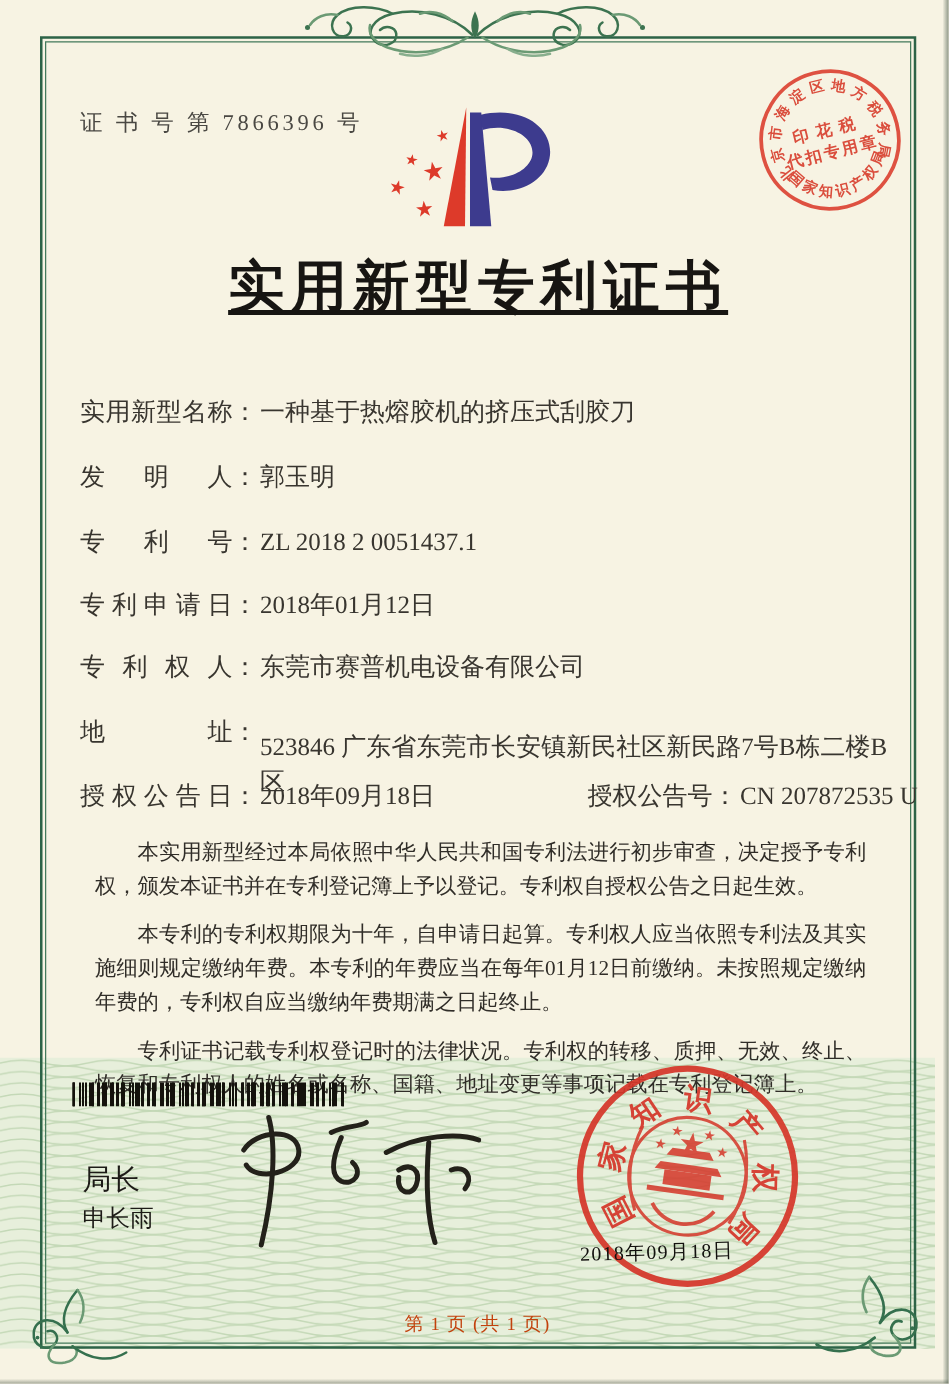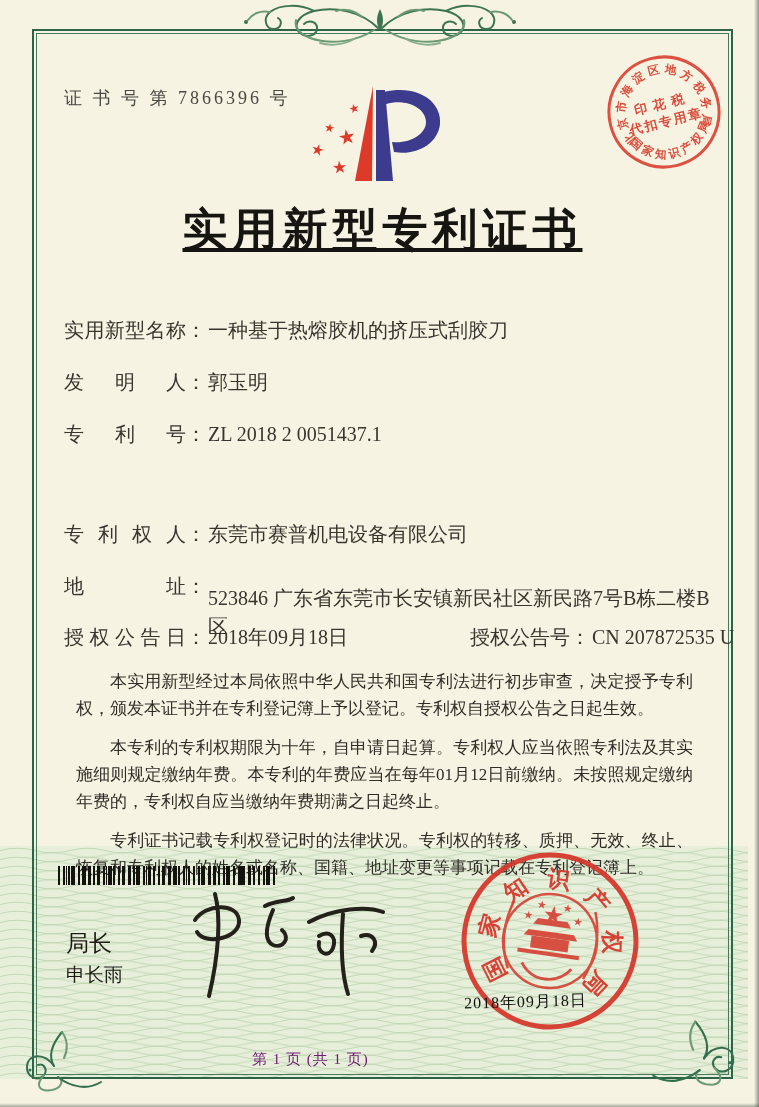--- a/index.html
+++ b/index.html
@@ -30,22 +30,22 @@
     background-image:
       repeating-linear-gradient(90deg,#14120c 0 2px,rgba(0,0,0,0) 2px 5px),
       repeating-linear-gradient(90deg,#14120c 0 1px,rgba(0,0,0,0) 1px 8px),
       repeating-linear-gradient(90deg,#14120c 0 2px,rgba(0,0,0,0) 2px 13px);}
   .director-title{position:absolute;left:66px;top:928px;font-size:23px;color:#1d1b17;z-index:5;}
   .director-name{position:absolute;left:66px;top:962px;font-size:19px;color:#1d1b17;z-index:5;}
   .sig{position:absolute;left:185px;top:888px;z-index:6;}
   .seal{position:absolute;left:455px;top:846px;z-index:6;opacity:.93;}
   .sealdate{position:absolute;left:464px;top:992px;font-size:16px;letter-spacing:1px;color:#12110e;
             z-index:7;transform:rotate(-1.5deg);}
-  .footer{position:absolute;left:252px;top:1050px;width:260px;font-size:15px;
-          letter-spacing:1px;color:#701a75;z-index:5;}
+  .footer{position:absolute;left:252px;top:1050px;width:260px;text-align:center;font-size:15px;
+          letter-spacing:1px;color:#c2410c;z-index:5;}
   .stamp{position:absolute;left:604px;top:52px;z-index:6;opacity:.92;}
   .logo{position:absolute;left:302px;top:80px;z-index:5;}
   
   .edge-r{position:absolute;right:0;top:0;bottom:0;width:5px;z-index:9;
           background:linear-gradient(90deg,rgba(70,90,70,0),rgba(55,75,60,.55));}
   .edge-b{position:absolute;left:0;right:0;bottom:0;height:4px;z-index:9;
           background:linear-gradient(180deg,rgba(70,90,70,0),rgba(60,75,60,.45));}
   svg text{font-family:"Liberation Serif","DejaVu Serif",serif;}
 </style>
 </head>
@@ -151,20 +151,23 @@
 
   <div class="frow" style="top:316px">
     <span class="flabel">实用新型名称</span><span class="fcolon">：</span><span class="fvalue">一种基于热熔胶机的挤压式刮胶刀</span>
   </div>
   <div class="frow" style="top:368px">
     <span class="flabel">发明人</span><span class="fcolon">：</span><span class="fvalue">郭玉明</span>
   </div>
   <div class="frow" style="top:420px">
     <span class="flabel">专利号</span><span class="fcolon">：</span><span class="fvalue">ZL 2018 2 0051437.1</span>
   </div>
+  <div class="frow" style="top:470px">
+    <span class="flabel">专利申请日</span><span class="fcolon">：</span><span class="fvalue">2018年01月12日</span>
+  </div>
   <div class="frow" style="top:520px">
     <span class="flabel">专利权人</span><span class="fcolon">：</span><span class="fvalue">东莞市赛普机电设备有限公司</span>
   </div>
   <div class="frow" style="top:572px">
     <span class="flabel">地址</span><span class="fcolon">：</span><span class="fvalue wrap">523846 广东省东莞市长安镇新民社区新民路7号B栋二楼B区</span>
   </div>
   <div class="frow" style="top:623px">
     <span class="flabel">授权公告日</span><span class="fcolon">：</span><span class="fvalue">2018年09月18日</span>
     <span class="fright">
       <span>授权公告号</span><span class="fcolon">：</span><span class="fvalue">CN 207872535 U</span>

